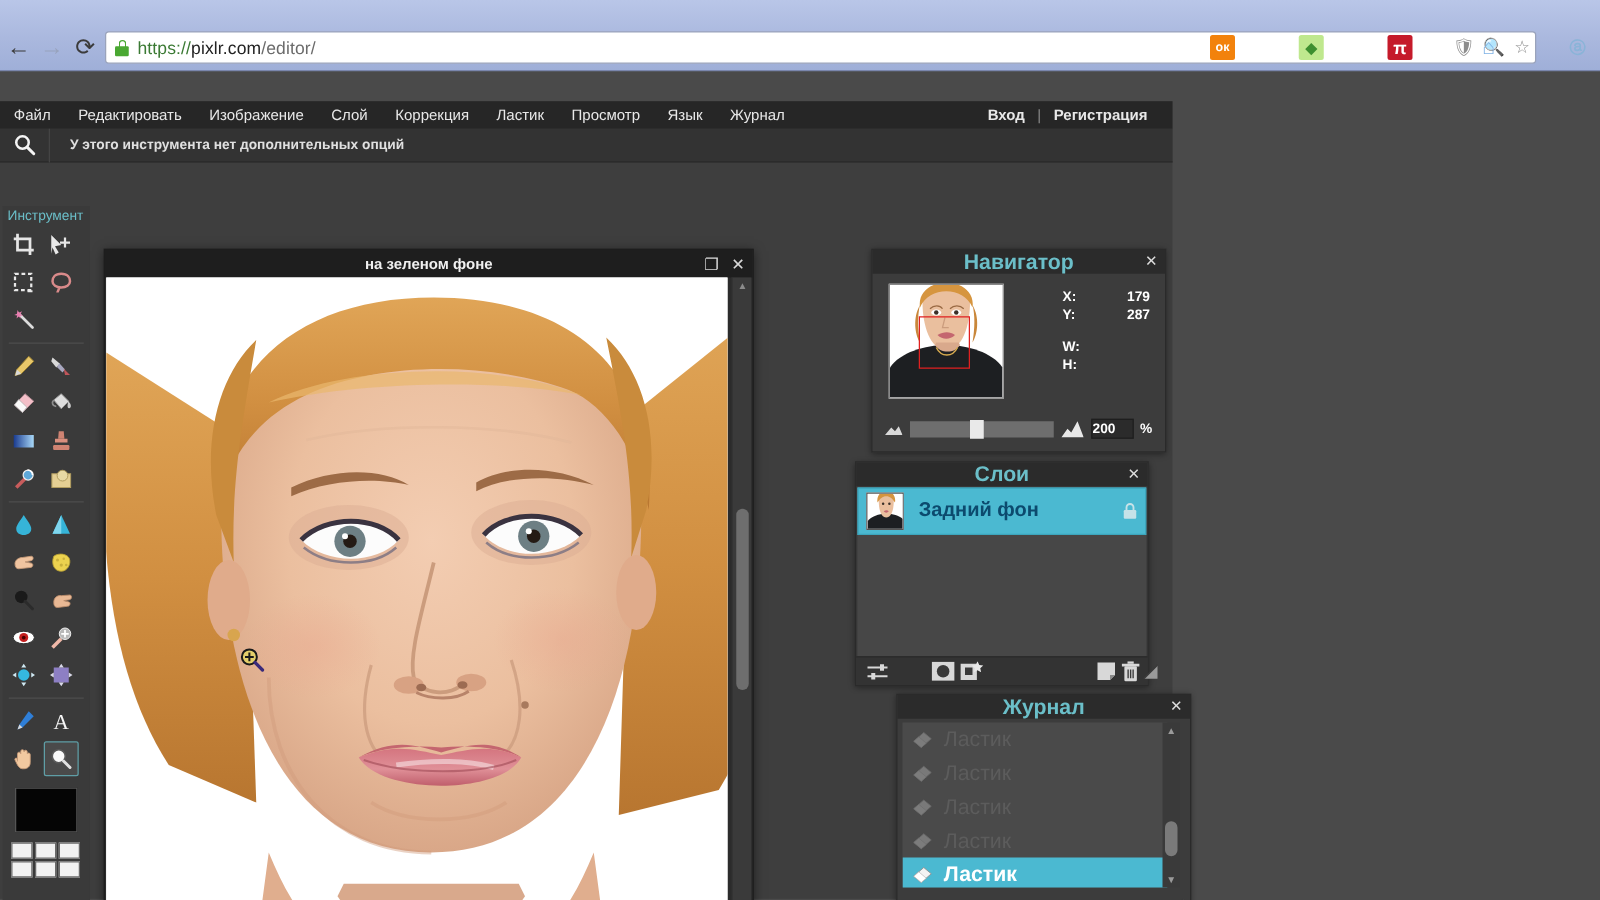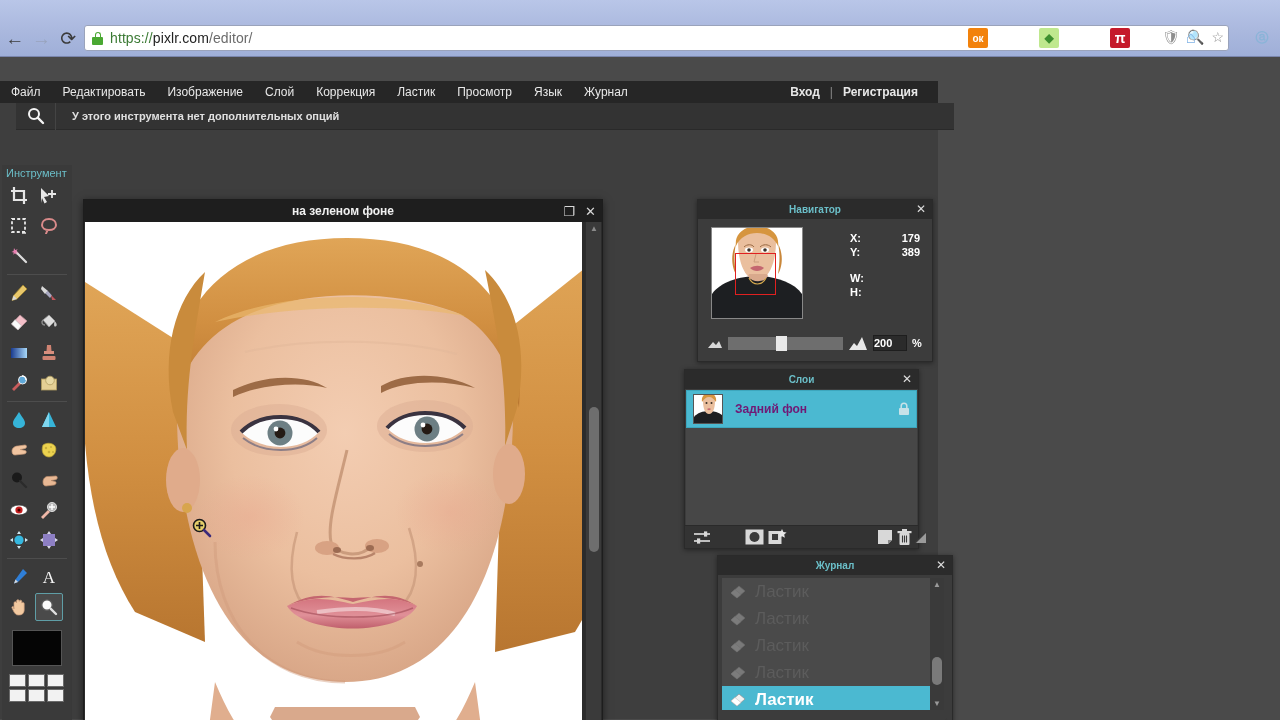--- a/index.html
+++ b/index.html
@@ -61,21 +61,21 @@
   }
   .menu-item {
     font-size: 12px; color: #e8e8e8; padding: 0 11px; line-height: 22px; cursor: pointer;
     white-space: nowrap;
   }
   #menu-right { position: absolute; right: 12px; top: 0; display: flex; align-items: center; }
   #menu-right .menu-item { font-weight: bold; padding: 0 8px; }
   .menu-sep { color: #888; font-size: 12px; padding: 0 2px; }
 
   #optionsbar {
-    position: absolute; left: 16px; top: 22px; width: 938px; height: 27px;
+    position: absolute; left: 0; top: 22px; width: 938px; height: 27px;
     background: #333333; border-bottom: 1px solid #2a2a2a;
     display: flex; align-items: center;
   }
   #opt-tool-icon {
     width: 40px; height: 27px; display: flex; align-items: center; justify-content: center;
     border-right: 1px solid #444;
   }
   #opt-hint { font-size: 11px; color: #e0e0e0; font-weight: bold; margin-left: 16px; }
 
   
@@ -147,21 +147,21 @@
 
   
   .panel {
     position: absolute; background: #3c3c3c; border: 1px solid #2a2a2a;
     box-shadow: 0 1px 5px rgba(0,0,0,.45);
   }
   .panel-head {
     height: 19px; background: #2b2b2b; position: relative;
     display: flex; align-items: center; justify-content: center;
   }
-  .panel-title { font-size: 10px; color: #6bbfc9; font-weight: bold; }
+  .panel-title { font-size: 17px; color: #6bbfc9; font-weight: bold; }
   .panel-close {
     position: absolute; right: 6px; top: 2px; color: #ddd; font-size: 12px; cursor: pointer; line-height: 15px;
   }
 
   #panel-navigator { left: 697px; top: 118px; width: 236px; height: 163px; }
   #nav-thumb-wrap {
     position: absolute; left: 13px; top: 27px; width: 92px; height: 92px;
     background: #fff; border: 1px solid #888;
   }
   #nav-thumb { position: absolute; left: 0; top: 0; width: 90px; height: 90px; }
@@ -190,21 +190,21 @@
   #nav-zoom-pct { color: #fff; font-size: 11px; font-weight: bold; margin-left: 5px; }
 
   #panel-layers { left: 684px; top: 288px; width: 235px; height: 180px; }
   #layers-list { position: absolute; left: 1px; top: 20px; width: 231px; height: 135px; background: #474747; }
   .layer-row {
     height: 38px; display: flex; align-items: center; background: #4bb9d1; cursor: pointer;
     padding: 0 6px; border: 1px solid #3ca6bd;
   }
   .layer-thumb { width: 30px; height: 30px; background: #fff; border: 1px solid #555; overflow: hidden; flex: 0 0 auto; }
   .layer-thumb svg { width: 30px; height: 30px; display: block; }
-  .layer-name { font-size: 12px; color: #701a75; font-weight: bold; margin-left: 12px; flex: 1; }
+  .layer-name { font-size: 16px; color: #0c4a6e; font-weight: bold; margin-left: 12px; flex: 1; }
   .layer-lock { width: 12px; height: 14px; opacity: .75; }
   #layers-toolbar {
     position: absolute; left: 0; bottom: 0; width: 233px; height: 23px;
     background: #333; display: flex; align-items: center; border-top: 1px solid #2a2a2a;
   }
   .lt-icon { width: 22px; height: 19px; margin-left: 8px; cursor: pointer; display: flex; align-items: center; justify-content: center; }
 
   #panel-history { left: 717px; top: 474px; width: 236px; height: 180px; }
   #history-list {
     position: absolute; left: 4px; top: 22px; width: 212px; height: 132px;
@@ -653,21 +653,21 @@
       <div id="nav-rect"></div>
     </div>
 
     <div id="nav-coords">
       <div class="coord-row">
         <span class="coord-k">X:</span>
         <span class="coord-v">179</span>
       </div>
       <div class="coord-row">
         <span class="coord-k">Y:</span>
-        <span class="coord-v">389</span>
+        <span class="coord-v">287</span>
       </div>
       <div class="coord-row" style="margin-top:14px;">
         <span class="coord-k">W:</span>
         <span class="coord-v"></span>
       </div>
       <div class="coord-row">
         <span class="coord-k">H:</span>
         <span class="coord-v"></span>
       </div>
     </div>

